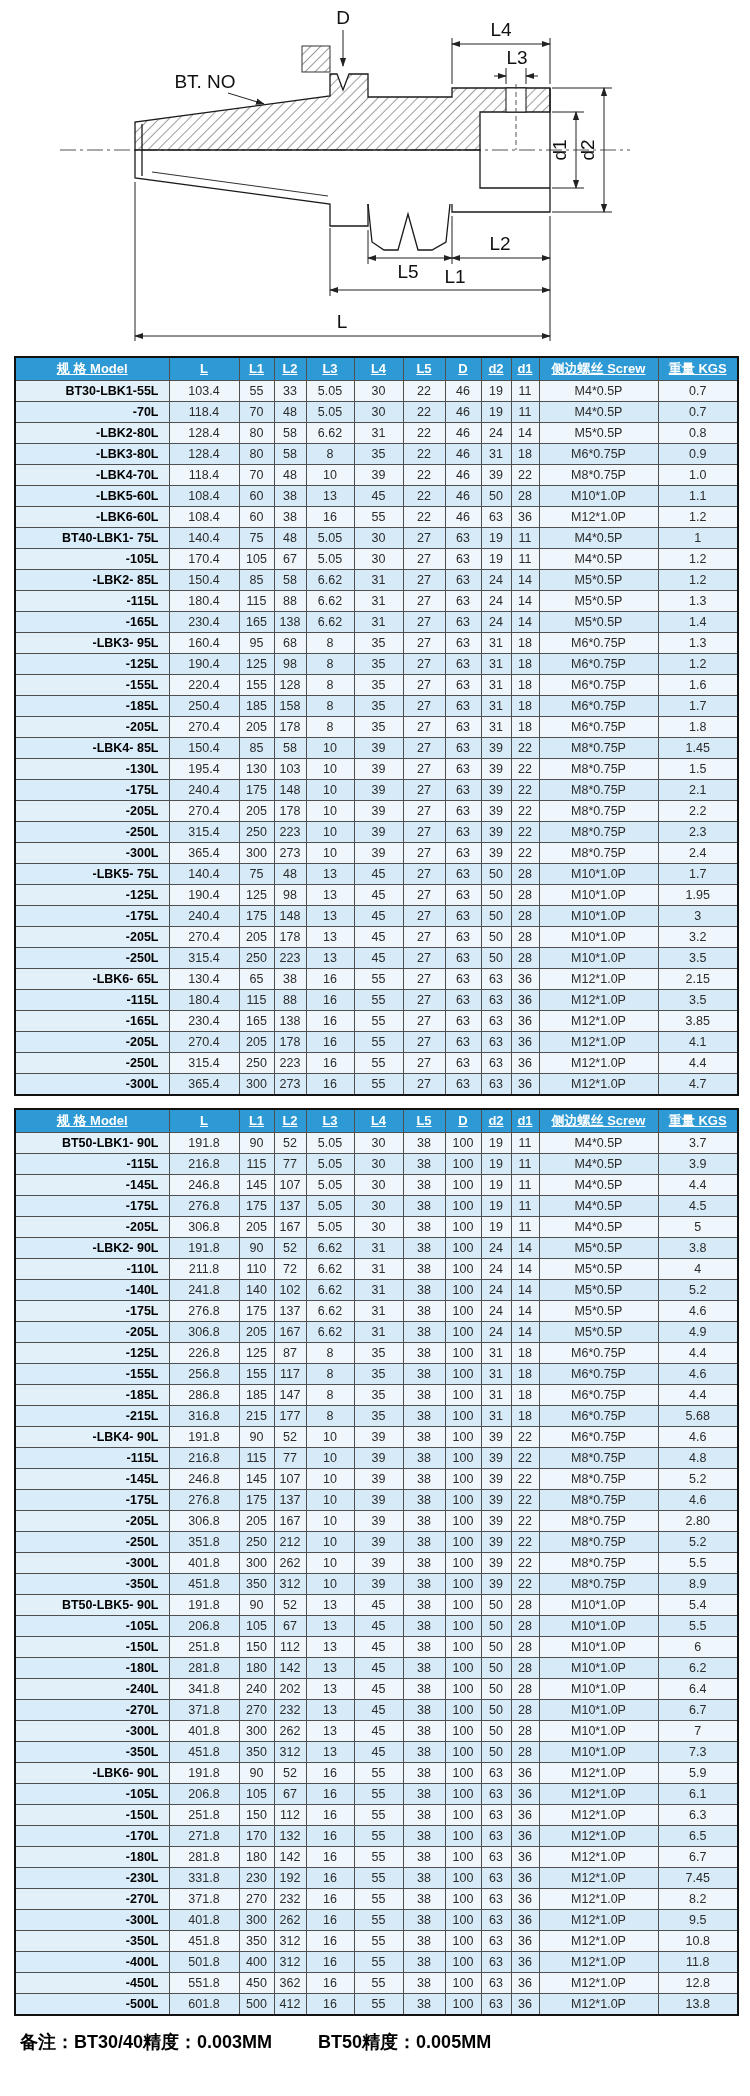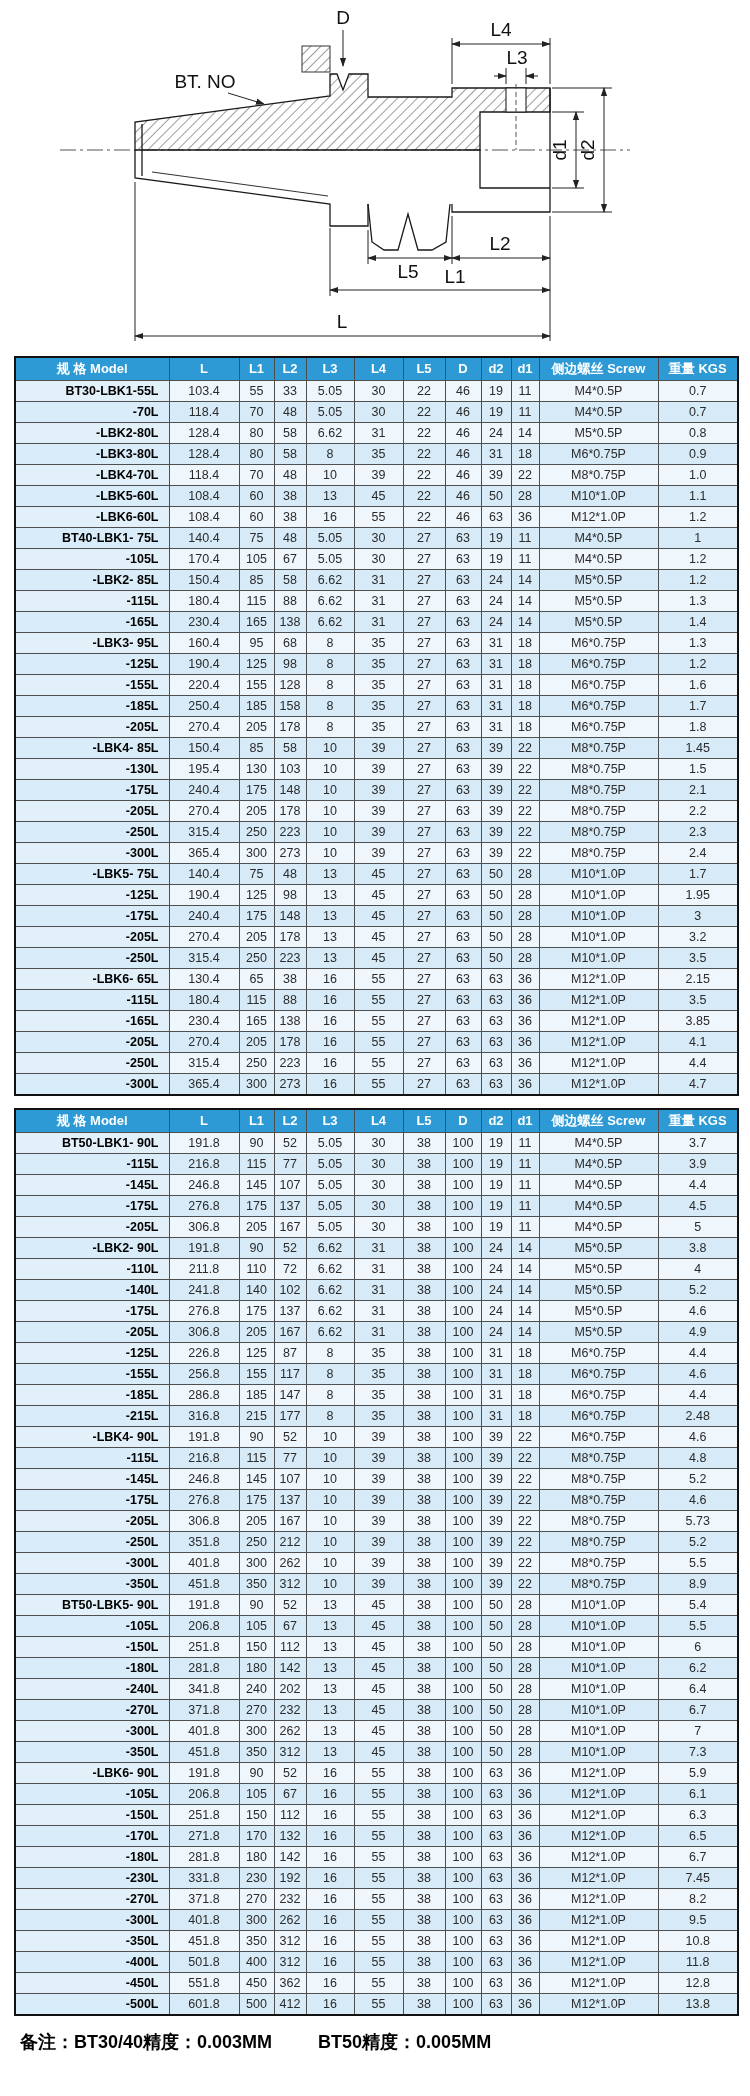--- a/index.html
+++ b/index.html
@@ -10,21 +10,21 @@
   .drawing-wrap{width:750px;height:348px;}
   svg text.dim{font-family:"Liberation Sans","DejaVu Sans",sans-serif;font-size:19px;fill:#111;}
 
   
   table.spec{border-collapse:collapse;table-layout:fixed;width:723px;margin:0 0 0 14px;
              border:2px solid #111;}
   table.spec th,table.spec td{border:1px solid #4f4f4f;padding:0;text-align:center;
              font-size:12.5px;color:#2b2b2b;height:20px;line-height:20px;
              overflow:hidden;white-space:nowrap;}
   table.spec thead th{background:#2d99d5;color:#ffffff;font-weight:bold;font-size:13px;
-             height:22px;line-height:22px;}
+             height:22px;line-height:22px;text-decoration:underline;}
   table.spec td.model{text-align:right;padding-right:10px;font-weight:bold;color:#000;
              background:#d9ecf9;}
   table.spec tbody tr:nth-child(odd) td{background:#eff6fc;}
   table.spec tbody tr:nth-child(even) td{background:#d6eaf7;}
   table.spec tbody tr:nth-child(odd) td.model{background:#e2f0fa;}
   table.spec tbody tr:nth-child(even) td.model{background:#d9ecf9;}
   #table2{margin-top:12px;}
   #table1{margin-top:8px;}
 
   
@@ -863,21 +863,21 @@
           <td>316.8</td>
           <td>215</td>
           <td>177</td>
           <td>8</td>
           <td>35</td>
           <td>38</td>
           <td>100</td>
           <td>31</td>
           <td>18</td>
           <td>M6*0.75P</td>
-          <td>2.48</td>
+          <td>5.68</td>
         </tr>
         <tr>
           <td class="model">-LBK4- 90L</td>
           <td>191.8</td>
           <td>90</td>
           <td>52</td>
           <td>10</td>
           <td>39</td>
           <td>38</td>
           <td>100</td>
@@ -933,21 +933,21 @@
           <td>306.8</td>
           <td>205</td>
           <td>167</td>
           <td>10</td>
           <td>39</td>
           <td>38</td>
           <td>100</td>
           <td>39</td>
           <td>22</td>
           <td>M8*0.75P</td>
-          <td>5.73</td>
+          <td>2.80</td>
         </tr>
         <tr>
           <td class="model">-250L</td>
           <td>351.8</td>
           <td>250</td>
           <td>212</td>
           <td>10</td>
           <td>39</td>
           <td>38</td>
           <td>100</td>

